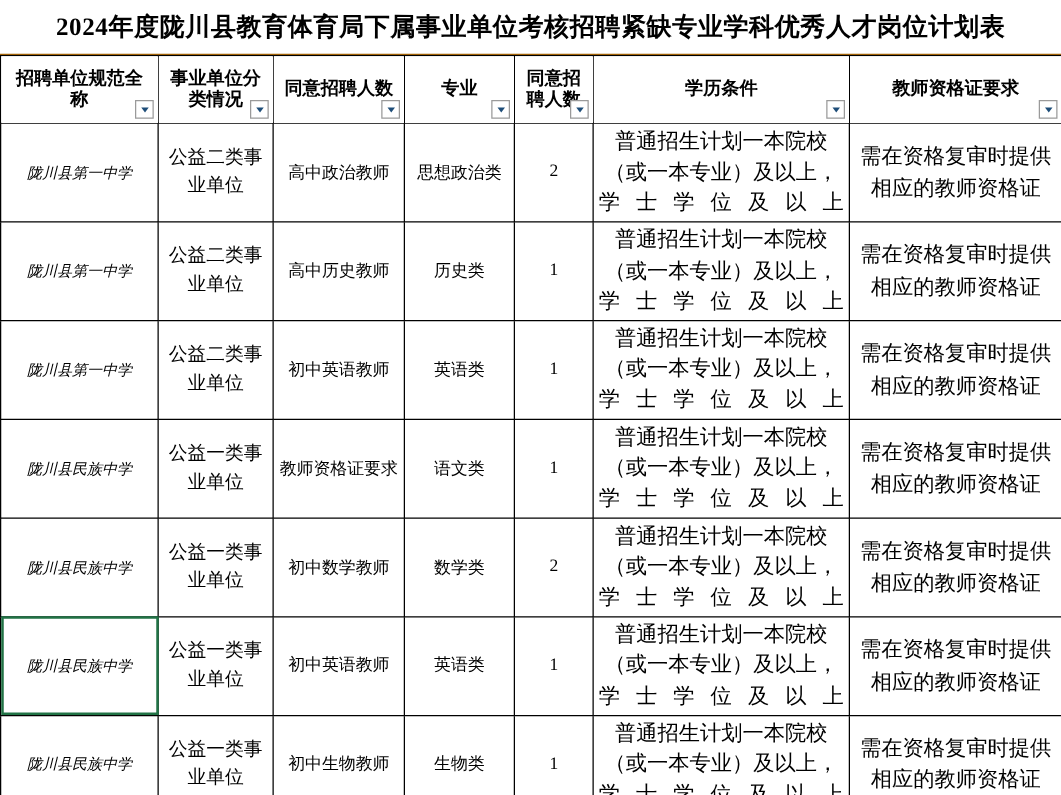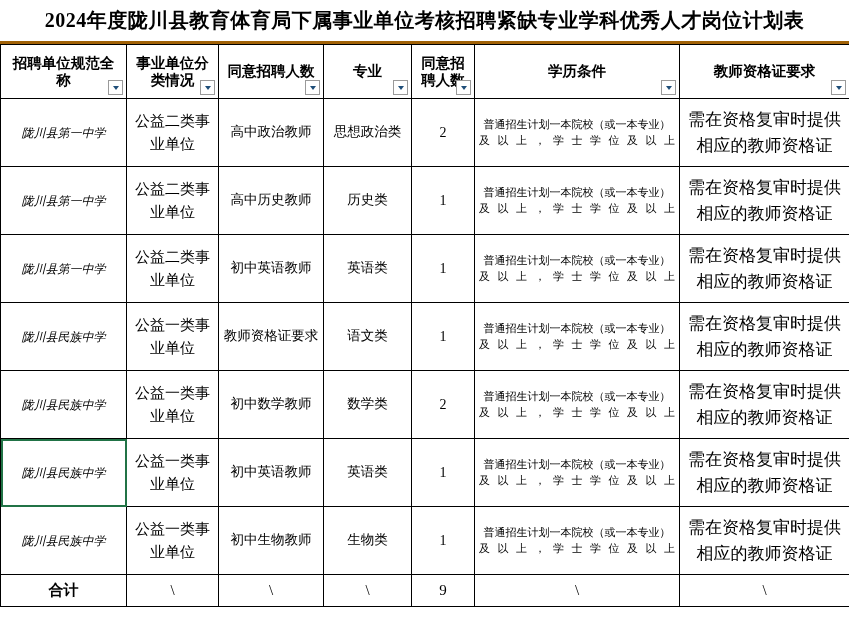--- a/index.html
+++ b/index.html
@@ -17,21 +17,21 @@
     width: 849px;
     height: 636px;
     position: relative;
     box-sizing: border-box;
   }
   .title-row {
     height: 44px;
     display: flex;
     align-items: center;
     justify-content: center;
-    border-bottom: 3px solid #a16207;
+    border-bottom: 1px solid #a16207;
     box-sizing: border-box;
   }
   .title-text {
     font-size: 20px;
     font-weight: bold;
     letter-spacing: 0.5px;
     color: #000;
     white-space: nowrap;
   }
   table.grid {
@@ -83,21 +83,21 @@
     font-size: 13.5px;
     line-height: 1.5;
     height: 68px;
   }
   td.cell-unit { font-size: 12px; font-style: italic; }
   td.cell-class { font-size: 15px; }
   td.cell-post { font-size: 13.5px; margin-left: 12px; }
   td.cell-major { font-size: 13.5px; }
   td.cell-num { font-size: 14px; }
   td.cell-edu {
-    font-size: 11px;
+    font-size: 17px;
     text-align: justify;
     text-align-last: justify;
     padding: 4px 8px;
     line-height: 1.45;
   }
   td.cell-cert {
     font-size: 17px;
     line-height: 1.5;
     padding: 4px 10px;
   }

